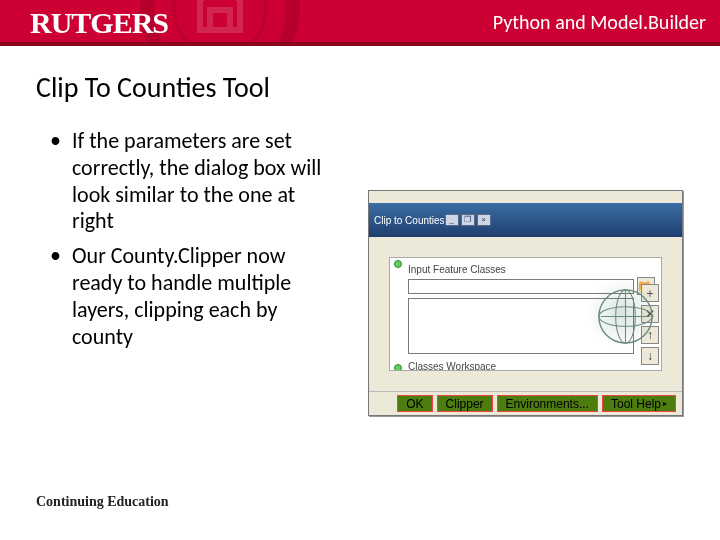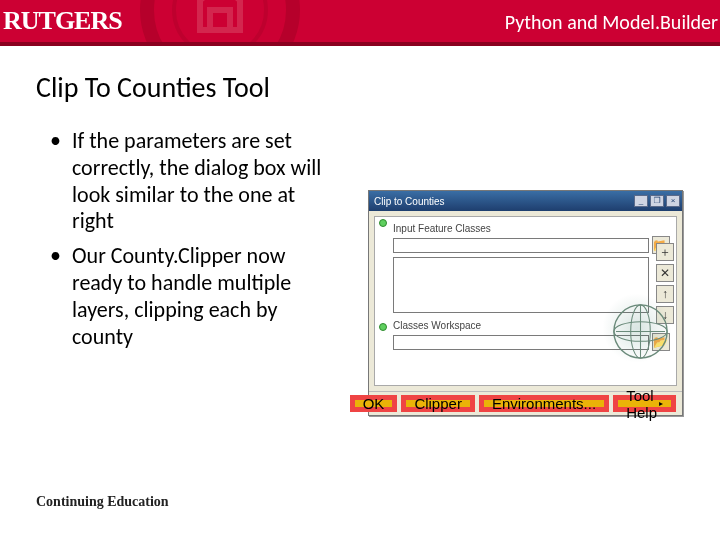--- a/index.html
+++ b/index.html
@@ -20,29 +20,29 @@
   .seal {
     position:absolute;
     left:140px; top:-70px;
     width:160px; height:160px;
     border:14px solid #b6002b;
     border-radius:50%;
     display:flex; align-items:center; justify-content:center;
   }
   .seal svg { width:100px; height:100px; opacity:.6; }
   .rutgers {
-    position:absolute; left:3px; top:6px;
+    position:absolute; left:30px; top:6px;
     color:#fff;
     font-family: Georgia, "Times New Roman", serif;
     font-weight:bold;
     letter-spacing:-1px;
-    font-size:26px;
+    font-size:30px;
   }
   .course {
-    position:absolute; right:2px; top:10px;
+    position:absolute; right:14px; top:10px;
     color:#fff;
     font-family: Calibri, Arial, sans-serif;
     font-size:20px;
   }
 
   
   .title {
     position:absolute; left:36px; top:70px;
     font-size:28px; font-weight:400; color:#000;
   }
@@ -67,39 +67,40 @@
     position:absolute; left:368px; top:190px;
     width:315px; height:226px;
     border:1px solid #777;
     background:#ece9d8;
     font-family: Tahoma, Arial, sans-serif;
     font-size:9px;
     box-shadow: 1px 1px 0 #999;
     display:flex; flex-direction:column;
   }
   .dlg-title {
-    height:20px;
+    height:34px;
     background: linear-gradient(#3a6ea5,#1e3e6e);
     color:#fff;
-    display:flex; align-items:center; justify-content:space-between;
+    display:flex; align-items:center; justify-content:flex-start;
     padding:0 2px 0 5px;
     font-size:10px;
+    margin-top:12px;
   }
   .winbtns { display:flex; gap:2px; }
   .winbtn {
     width:14px; height:12px;
     background:#cfd5e3;
     border:1px solid #5a6a8a;
     font-size:8px; line-height:10px; text-align:center;
     color:#1e3e6e;
   }
   .dlg-body {
     flex:1;
     background:#fff;
-    margin:5px;
+    margin:20px;
     border:1px solid #a9a9a9;
     padding:6px 6px 0 18px;
     position:relative;
     overflow:hidden;
   }
   .marker {
     position:absolute; left:4px;
     top:var(--y,4px);
     width:8px; height:8px; border-radius:50%;
     background:#5fcf5f; border:1px solid #2e8b2e;
@@ -133,22 +134,22 @@
   .watermark svg { width:70px; height:70px; }
 
   .dlg-footer {
     height:24px;
     display:flex; justify-content:flex-end; align-items:center;
     gap:4px; padding:0 6px;
     background:#ece9d8;
     border-top:1px solid #bbb;
   }
   .btn {
-    border:5px solid #ef4444; background:#eab308;
-    padding:1px 8px; font-size:15px; height:17px;
+    border:1px solid #ef4444; background:#4d7c0f;
+    padding:1px 8px; font-size:12px; height:17px;
     display:flex; align-items:center;
   }
   .btn.help::after { content:" \25B8"; font-size:8px; margin-left:2px; }
 </style>
 </head>
 <body>
 
 <div class="header">
   <div class="seal">
     <svg viewBox="0 0 100 100">

